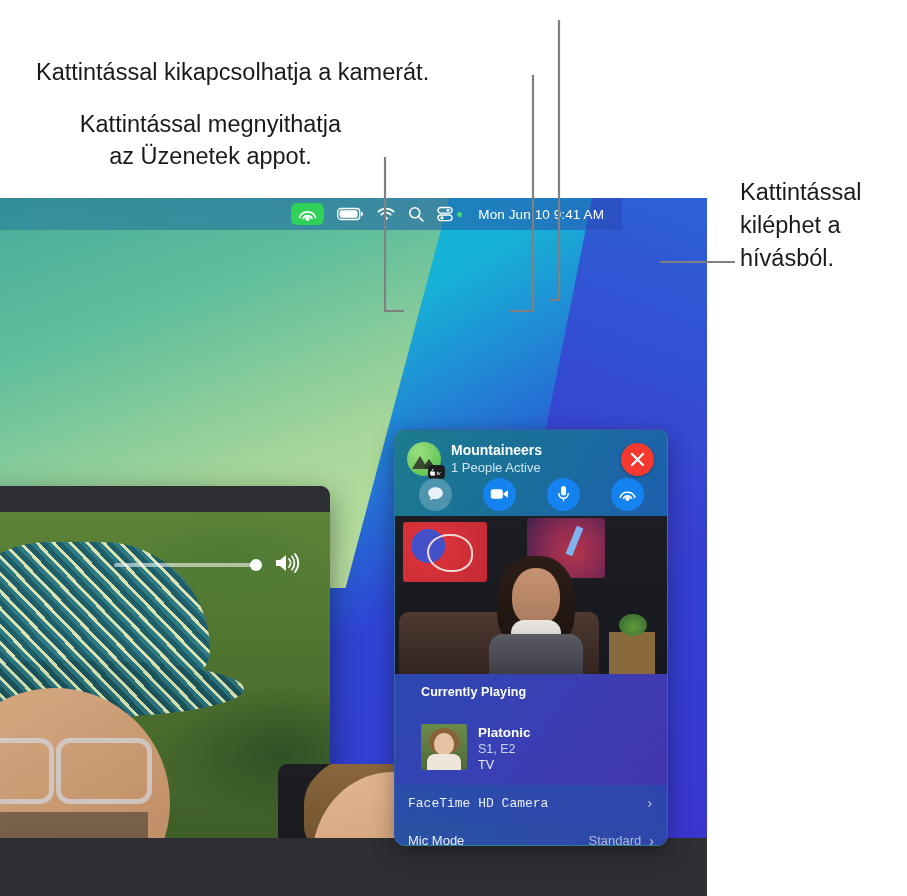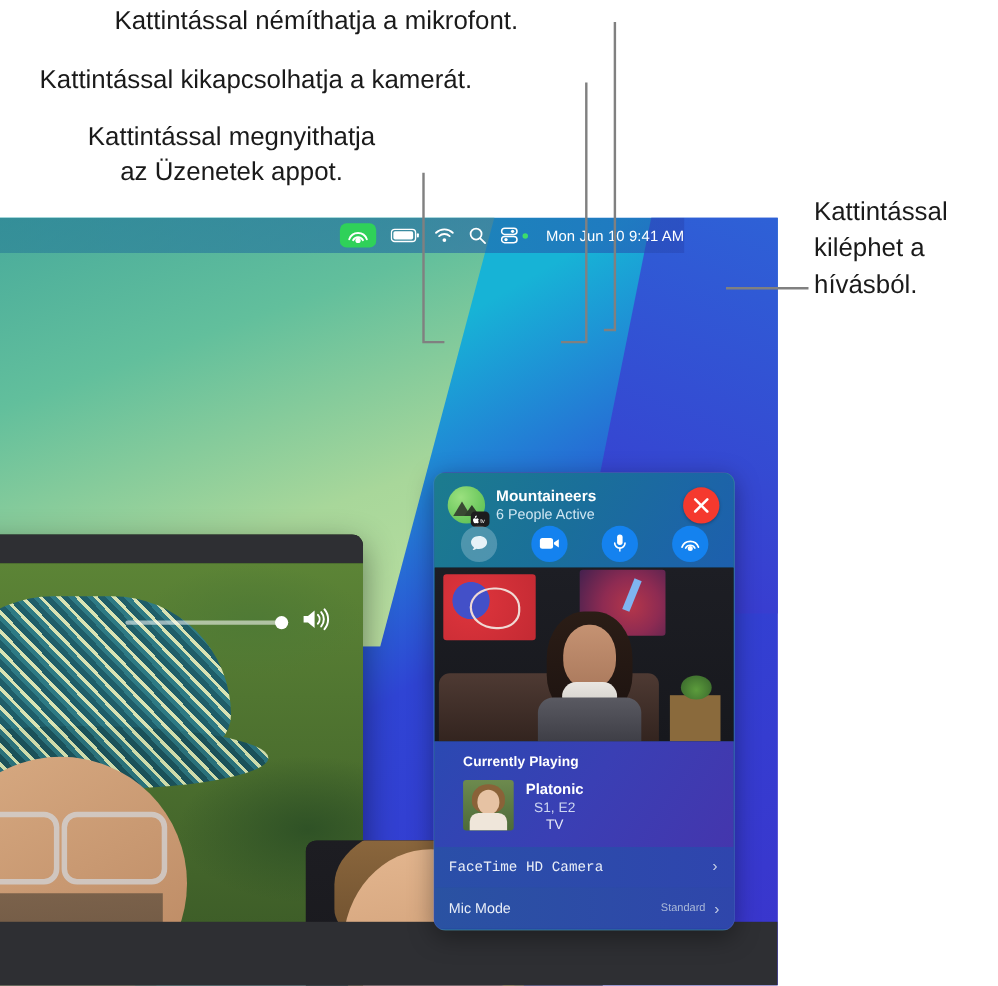--- a/index.html
+++ b/index.html
@@ -37,21 +37,21 @@
     clip-path:polygon(0 0,100% 0,78% 100%,0 100%);}
   #wall-c{position:absolute;left:520px;top:-60px;width:300px;height:420px;
     background:linear-gradient(200deg,#2b6bd8 0%,#3a37cf 100%);
     clip-path:polygon(28% 0,100% 0,100% 100%,0 100%);}
 
   
   #menubar{
     position:absolute;left:0;top:0;width:622px;height:32px;
     background:linear-gradient(90deg,rgba(36,120,150,.55) 0%,rgba(30,105,160,.58) 55%,rgba(40,70,180,.55) 100%);
     display:flex;align-items:center;justify-content:flex-end;
-    padding-right:0;box-sizing:border-box;
+    padding-right:18px;box-sizing:border-box;
   }
   .mb-item{display:flex;align-items:center;margin-left:13px;}
   #mb-sp{background:#2fd159;border-radius:6px;width:33px;height:22px;
     display:flex;align-items:center;justify-content:center;margin-left:0;}
   #mb-clock{color:#ffffff;font-size:13.5px;letter-spacing:.1px;margin-left:16px;white-space:nowrap;}
   .mb-dot{width:5px;height:5px;border-radius:50%;background:#3ddc6b;margin-left:4px;}
 
   
   #popover{
     position:absolute;left:394px;top:231px;width:272px;height:415px;
@@ -109,39 +109,39 @@
     background:linear-gradient(180deg,#c59272 0%,#ab7a5d 100%);}
   #p-scarf{position:absolute;left:22px;top:66px;width:50px;height:26px;border-radius:16px;
     background:linear-gradient(180deg,#e9e6e1 0%,#cfccc6 100%);}
   #p-coat{position:absolute;left:0px;top:80px;width:94px;height:42px;border-radius:14px 14px 0 0;
     background:linear-gradient(180deg,#5a5a62 0%,#3d3d45 100%);}
 
   
   #nowplaying{position:relative;padding:11px 12px 12px 26px;
     background:linear-gradient(125deg,#2b49b2 0%,#3a3fb4 50%,#4436ad 100%);}
   #np-title{color:#ffffff;font-size:12.5px;font-weight:bold;letter-spacing:.1px;}
-  #np-row{display:flex;margin-top:10px;text-align:center;}
+  #np-row{display:flex;margin-top:25px;}
   #np-thumb{width:46px;height:46px;border-radius:3px;flex:none;overflow:hidden;position:relative;
     background:linear-gradient(180deg,#6d8a4e 0%,#4d6b39 100%);}
   #np-thumb .fc{position:absolute;left:13px;top:9px;width:20px;height:22px;border-radius:50% 50% 45% 45%;
     background:#e6c2a3;}
   #np-thumb .hr{position:absolute;left:8px;top:4px;width:30px;height:26px;border-radius:50% 50% 40% 40%;
     background:#8a6238;}
   #np-thumb .bd{position:absolute;left:6px;bottom:0;width:34px;height:16px;border-radius:8px 8px 0 0;background:#efe6da;}
   #np-meta{margin-left:11px;line-height:1.28;}
   #np-show{color:#fff;font-size:13.5px;font-weight:bold;}
   #np-ep{color:#cdd6f2;font-size:12.5px;}
   #np-src{color:#e8eaf8;font-size:12.5px;}
 
   .prow{display:flex;align-items:center;justify-content:space-between;
     padding:11px 13px;color:#e9eef7;font-size:13px;}
   #row-cam{background:linear-gradient(90deg,#2a4fa8 0%,#2f45ae 100%);font-family:Liberation Mono, monospace;}
   #row-mic{background:linear-gradient(90deg,#2a52a2 0%,#2f46ab 100%);}
   .prow .right{display:flex;align-items:center;gap:8px;}
-  .prow .val{color:#aab8d8;font-size:10px;}
+  .prow .val{color:#aab8d8;font-size:13px;}
   .chev{color:#c3cde6;font-size:14px;line-height:1;}
 
   
   #tvwin{
     position:absolute;left:-170px;top:288px;width:500px;height:552px;
     border-radius:10px;overflow:hidden;background:#111;
     box-shadow:0 10px 30px rgba(0,0,0,.45);
   }
   #tvchrome{height:26px;background:#2e2f33;}
   #tvvideo{position:absolute;left:0;top:26px;width:500px;height:526px;overflow:hidden;
@@ -187,21 +187,20 @@
   #cf2{left:196px;top:62px;width:28px;height:24px;background:#9a4ee0;transform:rotate(18deg);}
   #cf3{left:178px;top:128px;width:20px;height:12px;background:#f2d23a;transform:rotate(-28deg);}
   #t2rec{position:absolute;left:120px;top:-4px;width:16px;height:16px;border-radius:50%;background:#fc4a3c;}
   #dockbar{position:absolute;left:0;bottom:0;width:707px;height:58px;background:#2e2f33;}
 </style>
 </head>
 <body>
 
 <div id="root">
 
-  <div class="callout" id="c-mic">Kattintással némíthatja a mikrofont.</div>
   <div class="callout" id="c-cam">Kattintással kikapcsolhatja a kamerát.</div>
   <div class="callout" id="c-msg">Kattintással megnyithatja
 az Üzenetek appot.</div>
   <div class="callout" id="c-exit">Kattintással
 kiléphet a
 hívásból.</div>
 
   <div id="desktop">
     <div id="wall-a"></div>
     <div id="wall-b"></div>
@@ -300,21 +299,21 @@
             <div id="tvbadge">
               <svg width="13" height="9" viewBox="0 0 13 9">
                 <path d="M3.1 2.2c.4-.5.3-1.2.2-1.5-.5 0-1 .3-1.3.7-.3.3-.4 1-.2 1.3.5.1 1-.2 1.3-.5z" fill="#fff"></path>
                 <path d="M4.6 3.2c-.7 0-1.3.4-1.6.4-.4 0-.9-.4-1.5-.4-.8 0-1.5.5-1.5 1.5 0 1 .9 3 1.7 3 .4 0 .6-.3 1.2-.3s.7.3 1.2.3c.5 0 .9-.6 1.2-1.2-.8-.4-.9-1.6-.1-2.1-.2-.6-.8-1.2-1.6-1.2z" fill="#fff"></path>
                 <text x="6.6" y="7.2" font-size="5.6" fill="#fff" font-family="Liberation Sans, sans-serif">tv</text>
               </svg>
             </div>
           </div>
           <div id="grp-txt">
             <div id="grp-name">Mountaineers</div>
-            <div id="grp-sub">6 People Active</div>
+            <div id="grp-sub">1 People Active</div>
           </div>
         </div>
 
         <div id="endbtn">
           <svg width="15" height="15" viewBox="0 0 15 15">
             <path d="M2 2L13 13M13 2L2 13" stroke="#fff" stroke-width="2.3" stroke-linecap="round"></path>
           </svg>
         </div>
 
         <div id="ctrls">

